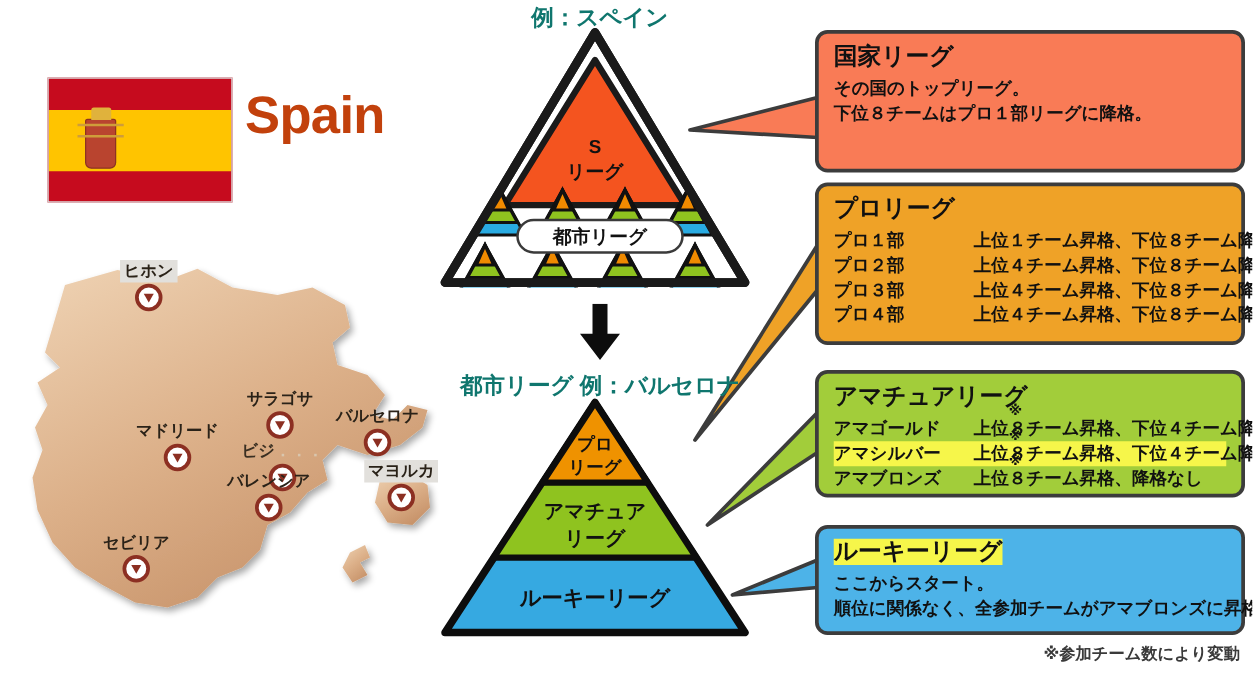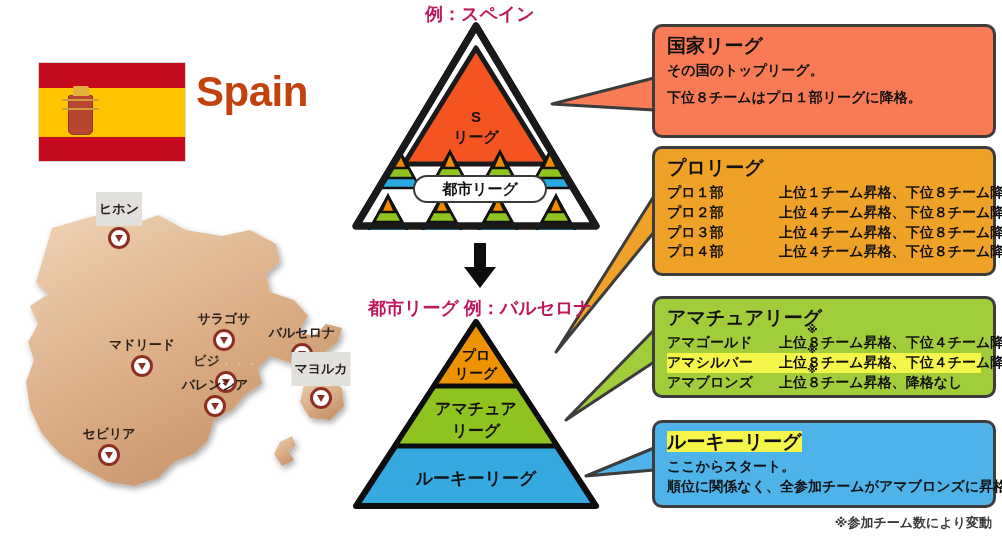--- a/index.html
+++ b/index.html
@@ -133,31 +133,31 @@
     bottom: 12px;
     left: 50%;
     transform: translateX(-50%);
     font-size: 13px;
     font-weight: bold;
     color: #2a2218;
     white-space: nowrap;
   }
   .city.boxed .label {
     background: #e2e0dc;
-    padding: 8px 3px;
+    padding: 0 3px;
   }
   .city.faded .label { color: #3a2f22; }
   .city.faded .label .dots { color: #d9c6ae; }
 
   
   .diagram-title {
     position: absolute;
     font-size: 18px;
     font-weight: bold;
-    color: #be185d;
+    color: #0f766e;
     white-space: nowrap;
   }
   #title-spain { left: 425px; top: 2px; }
   #title-barcelona { left: 368px; top: 296px; }
 
   
   #pyramid-top { position: absolute; left: 352px; top: 22px; }
   #pyramid-bottom { position: absolute; left: 352px; top: 318px; }
   .pyr-text {
     font-family: "Liberation Sans", "DejaVu Sans", sans-serif;
@@ -206,21 +206,21 @@
     line-height: 1.25;
     margin-bottom: 3px;
   }
   .callout .c-line {
     font-size: 14px;
     font-weight: bold;
     color: #111111;
     line-height: 1.42;
     white-space: nowrap;
   }
-  .callout .c-line.gap { margin-top: 7px; }
+  .callout .c-line.gap { }
   .hl { background: #f6f64a; }
   .row { display: flex; align-items: baseline; white-space: nowrap; }
   .row .k { display: inline-block; min-width: 112px; }
   .row .v { position: relative; }
   .row .v .star {
     position: absolute;
     left: 28px;
     top: -9px;
     font-size: 11px;
     line-height: 1;

